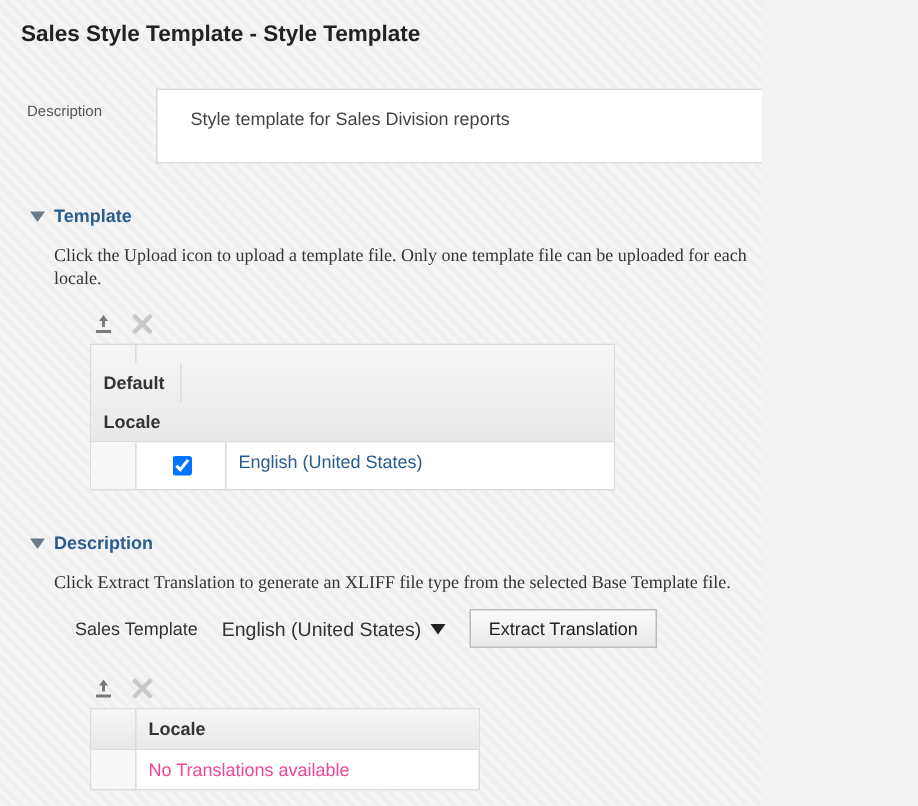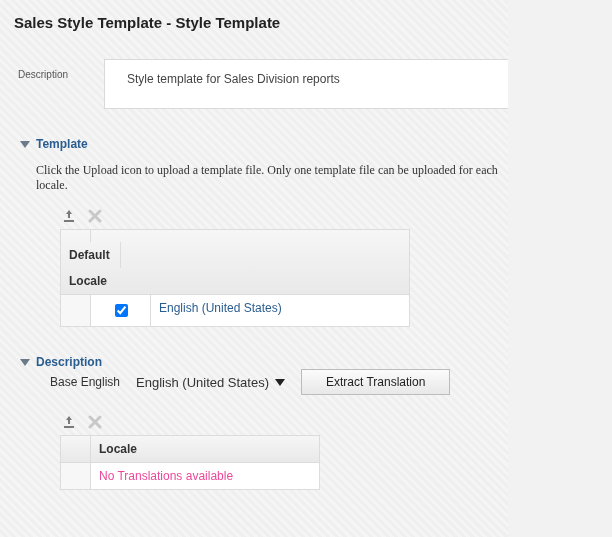--- a/index.html
+++ b/index.html
@@ -139,21 +139,21 @@
   }
   .select .caret {
     width: 0; height: 0;
     border-left: 5px solid transparent;
     border-right: 5px solid transparent;
     border-top: 7px solid #222;
   }
   .extract-btn {
     background: linear-gradient(#fbfbfb, #e8e8e8);
     border: 1px solid #bcbcbc;
-    padding: 5px 24px;
+    padding: 5px 12px;
     font-size: 12px;
     cursor: pointer;
     color: #222;
   }
   .trans-table {
     margin-left: 40px;
     border: 1px solid #dcdcdc;
     width: 260px;
     background: #fff;
   }
@@ -218,23 +218,24 @@
           </div>
         </div>
       </div>
     </div>
 
     <div class="section">
       <div class="section-header">
         <span class="tri"></span>
         <span class="section-title">Description</span>
       </div>
+      <div class="section-desc">Click Extract Translation to generate an XLIFF file type from the selected Base Template file.</div>
 
       <div class="base-row">
-        <span class="base-label">Base English</span>
+        <span class="base-label">Sales Template</span>
         <span class="select">
           <span>English (United States)</span>
           <span class="caret"></span>
         </span>
         <button class="extract-btn">Extract Translation</button>
       </div>
 
       <div class="toolbar">
         <span class="icon-btn">
           <svg width="16" height="16" viewBox="0 0 16 16">

